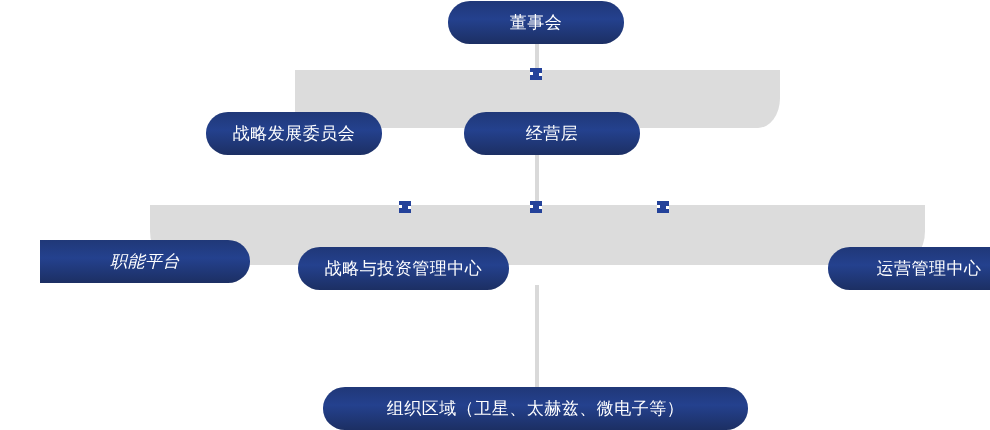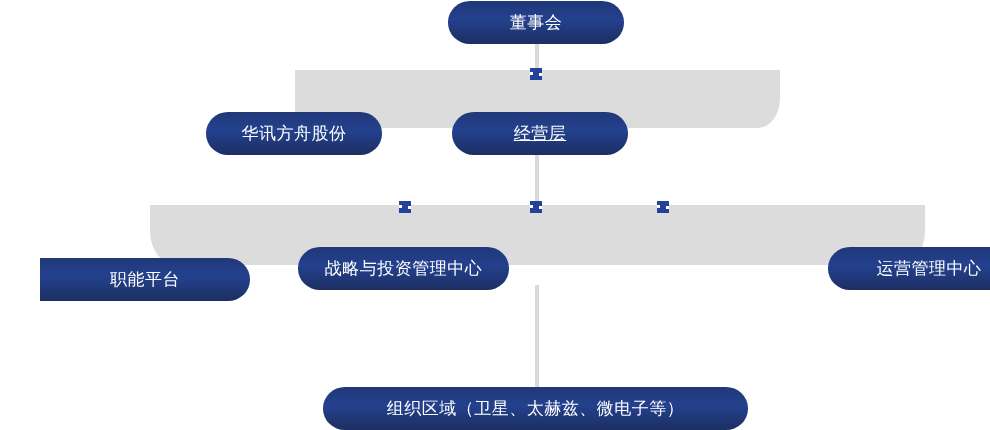--- a/index.html
+++ b/index.html
@@ -97,24 +97,24 @@
     border-top-right-radius: 0;
     border-bottom-right-radius: 0;
   }
   .box .box-label {
     display: block;
   }
 
   
   #box-board        { left: 408px; top: 1px;   width: 176px; }
   #box-strategy-cmt { left: 166px; top: 112px; width: 176px; }
-  #box-management   { left: 412px; top: 112px; width: 176px; text-decoration: underline; }
+  #box-management   { left: 424px; top: 112px; width: 176px; }
   #box-audit        { left: 652px; top: 112px; width: 176px; }
 
-  #box-function     { left: 0px;   top: 258px; width: 210px; }
+  #box-function     { left: 0px;   top: 240px; width: 210px; font-style: italic; }
   #box-strategy-inv { left: 258px; top: 247px; width: 211px; }
   #box-huaxun       { left: 520px; top: 247px; width: 211px; }
   #box-operation    { left: 788px; top: 247px; width: 202px; }
 
   #box-region       { left: 283px; top: 387px; width: 425px; }
 </style>
 </head>
 <body>
 
 <div id="org-chart">
@@ -129,21 +129,21 @@
   <div class="node-dot" style="left:490px; top:68px;"></div>
   <div class="node-dot" style="left:359px; top:201px;"></div>
   <div class="node-dot" style="left:490px; top:201px;"></div>
   <div class="node-dot" style="left:617px; top:201px;"></div>
 
   <div id="box-board" class="box capsule">
     <span class="box-label">董事会</span>
   </div>
 
   <div id="box-strategy-cmt" class="box capsule">
-    <span class="box-label">华讯方舟股份</span>
+    <span class="box-label">战略发展委员会</span>
   </div>
   <div id="box-management" class="box capsule">
     <span class="box-label">经营层</span>
   </div>
 
   <div id="box-function" class="box capsule flat-left">
     <span class="box-label">职能平台</span>
   </div>
   <div id="box-strategy-inv" class="box capsule">
     <span class="box-label">战略与投资管理中心</span>

